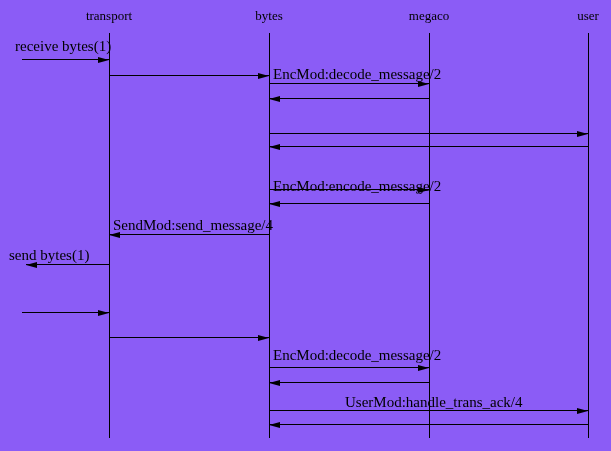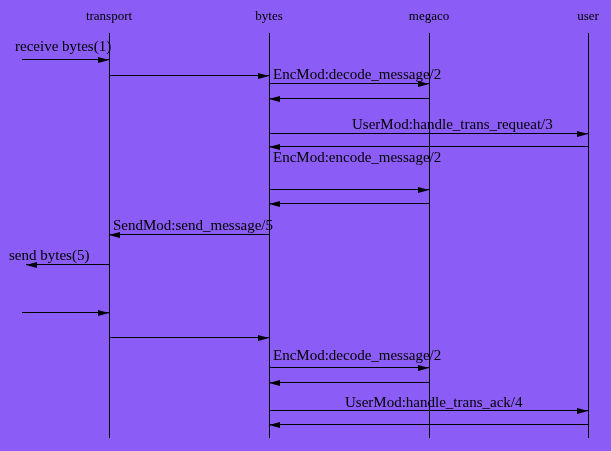--- a/index.html
+++ b/index.html
@@ -60,34 +60,33 @@
     <div class="msg-label" style="left: 15px; top: 39px;">receive bytes(1)</div>
     <div class="msg-line" style="left: 109px; width: 160px; top: 75px; background: rgb(0, 0, 0);"></div>
     <div class="arrowhead right" style="top: 72.5px; left: 258px;"></div>
     <div class="msg-line" style="left: 269px; width: 160px; top: 83px; background: rgb(0, 0, 0);"></div>
     <div class="arrowhead right" style="top: 80.5px; left: 418px;"></div>
     <div class="msg-label" style="left: 273px; top: 67px;">EncMod:decode_message/2</div>
     <div class="msg-line" style="left: 269px; width: 160px; top: 98px; background: rgb(0, 0, 0);"></div>
     <div class="arrowhead left" style="top: 95.5px; left: 269px;"></div>
     <div class="msg-line" style="left: 269px; width: 319px; top: 133px; background: rgb(0, 0, 0);"></div>
     <div class="arrowhead right" style="top: 130.5px; left: 577px;"></div>
-    <div class="msg-label" style="left: 352px; top: 117px;">UserMod:handle_trans_requeat/3</div>
     <div class="msg-line" style="left: 269px; width: 319px; top: 146px; background: rgb(0, 0, 0);"></div>
     <div class="arrowhead left" style="top: 143.5px; left: 269px;"></div>
     <div class="msg-line" style="left: 269px; width: 160px; top: 189px; background: rgb(0, 0, 0);"></div>
     <div class="arrowhead right" style="top: 186.5px; left: 418px;"></div>
-    <div class="msg-label" style="left: 273px; top: 150px;">EncMod:encode_message/2</div>
+    <div class="msg-label" style="left: 273px; top: 179px;">EncMod:encode_message/2</div>
     <div class="msg-line" style="left: 269px; width: 160px; top: 203px; background: rgb(0, 0, 0);"></div>
     <div class="arrowhead left" style="top: 200.5px; left: 269px;"></div>
     <div class="msg-line" style="left: 109px; width: 160px; top: 234px; background: rgb(0, 0, 0);"></div>
     <div class="arrowhead left" style="top: 231.5px; left: 109px;"></div>
-    <div class="msg-label" style="left: 113px; top: 218px;">SendMod:send_message/5</div>
+    <div class="msg-label" style="left: 113px; top: 218px;">SendMod:send_message/4</div>
     <div class="msg-line" style="left: 26px; width: 83px; top: 264px; background: rgb(0, 0, 0);"></div>
     <div class="arrowhead left" style="top: 261.5px; left: 26px;"></div>
-    <div class="msg-label" style="left: 9px; top: 248px;">send bytes(5)</div>
+    <div class="msg-label" style="left: 9px; top: 248px;">send bytes(1)</div>
     <div class="msg-line" style="left: 22px; width: 87px; top: 312px; background: rgb(0, 0, 0);"></div>
     <div class="arrowhead right" style="top: 309.5px; left: 98px;"></div>
     <div class="msg-line" style="left: 109px; width: 160px; top: 337px; background: rgb(0, 0, 0);"></div>
     <div class="arrowhead right" style="top: 334.5px; left: 258px;"></div>
     <div class="msg-line" style="left: 269px; width: 160px; top: 367px; background: rgb(0, 0, 0);"></div>
     <div class="arrowhead right" style="top: 364.5px; left: 418px;"></div>
     <div class="msg-label" style="left: 273px; top: 348px;">EncMod:decode_message/2</div>
     <div class="msg-line" style="left: 269px; width: 160px; top: 382px; background: rgb(0, 0, 0);"></div>
     <div class="arrowhead left" style="top: 379.5px; left: 269px;"></div>
     <div class="msg-line" style="left: 269px; width: 319px; top: 410px; background: rgb(0, 0, 0);"></div>

